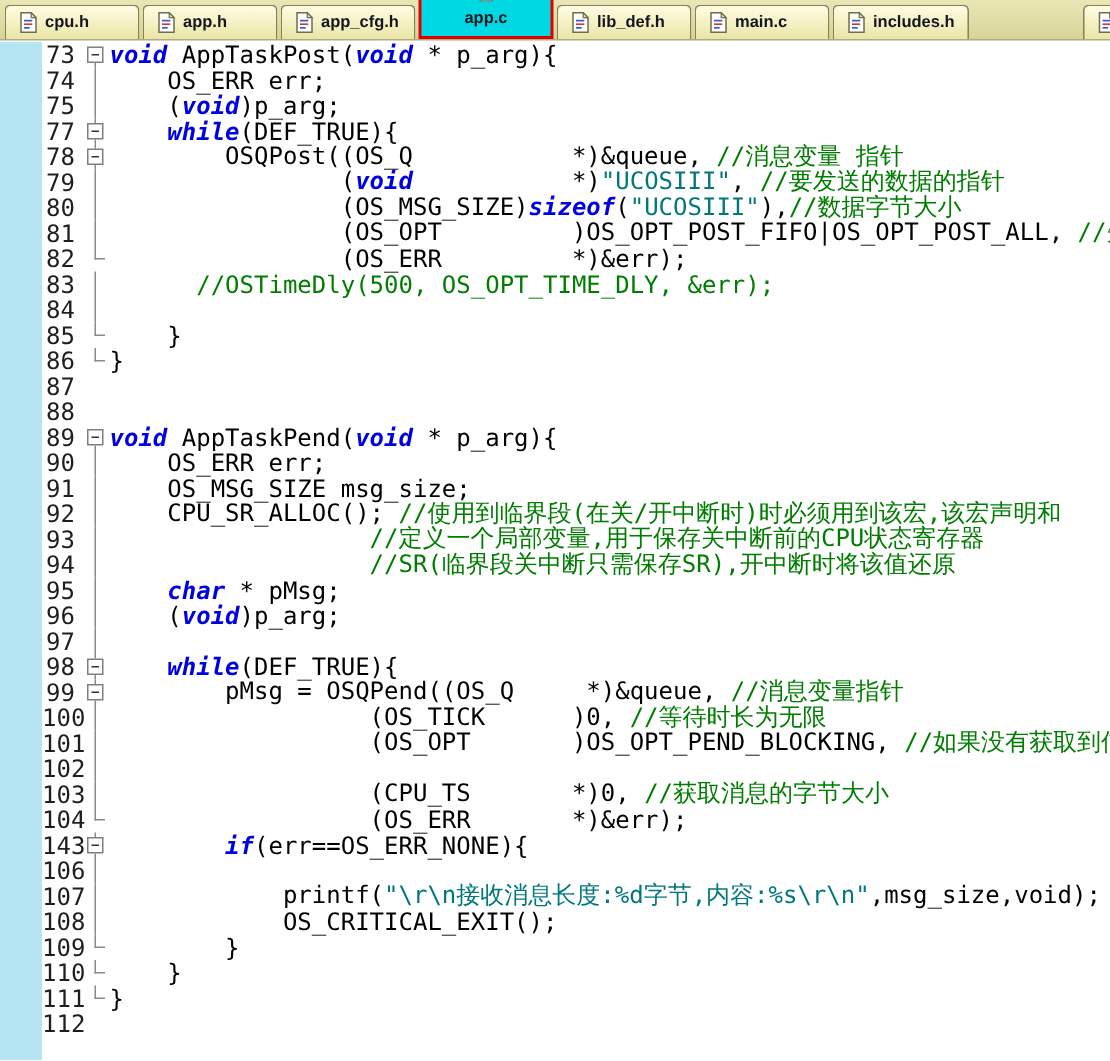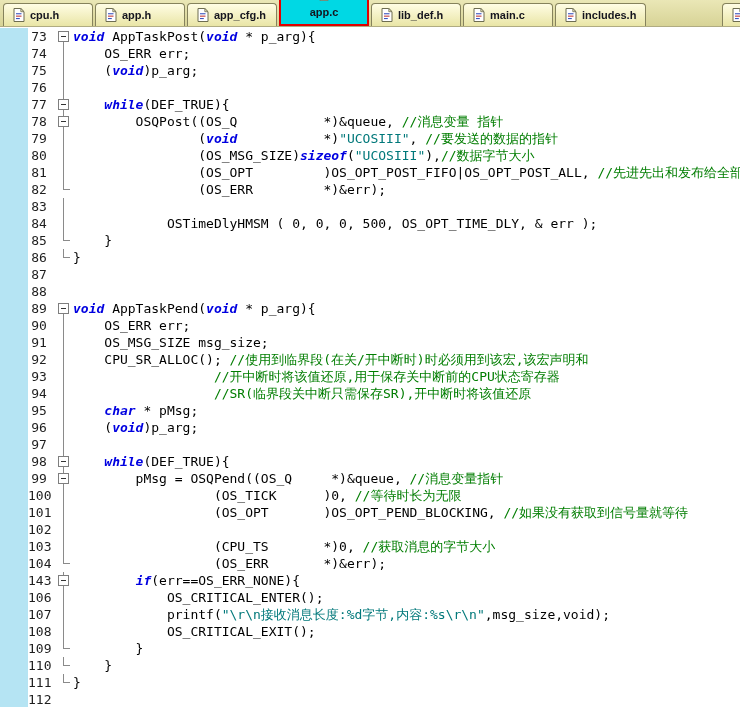--- a/index.html
+++ b/index.html
@@ -30,25 +30,25 @@
     height:44px; border-radius:3px 3px 0 0;flex-direction:column;
   }
   .tab.partial { margin-left:auto; margin-right:-72px; }
 
   
   .editor { position:absolute; top:28px; left:0; right:0; bottom:0; background:#fff; overflow:hidden; }
   .editor::before { content:""; position:absolute; left:0; top:0; bottom:0; width:28px; background:var(--gutter); }
   .line { display:flex; height:17px; align-items:center; position:relative; }
   .ln-margin { width:28px; align-self:stretch; flex:0 0 auto; background:var(--gutter); }
   .ln-num {
-    width:27px; flex:0 0 auto; text-align:center; padding-right:5px;
-    font-size:13px; color:var(--lnum);
+    width:27px; flex:0 0 auto; text-align:right; padding-right:5px;
+    font-size:16px; color:var(--lnum);
   }
   .ln-fold { width:18px; flex:0 0 auto; align-self:stretch; position:relative; }
-  .ln-code { white-space:pre; font-size:13px; color:var(--plain); }
+  .ln-code { white-space:pre; font-size:16px; color:var(--plain); }
 
   
   .ln-fold.f-line::before,
   .ln-fold.f-box-mid::before,
   .ln-fold.f-box-start::before {
     content:""; position:absolute; left:8px; top:0; bottom:0; width:1px; background:var(--fold-line);
   }
   .ln-fold.f-box-start::before { top:13px; }
   .ln-fold.f-end::before {
     content:""; position:absolute; left:8px; top:0; height:9px; width:1px; background:var(--fold-line);
@@ -173,26 +173,20 @@
           <div class="ln-code"><span class="tk-p">    OS_ERR err;</span></div>
         </div>
         <div class="line">
           <div class="ln-margin"></div>
           <div class="ln-num">75</div>
           <div class="ln-fold f-line"></div>
           <div class="ln-code"><span class="tk-p">    (</span><span class="tk-k">void</span><span class="tk-p">)p_arg;</span></div>
         </div>
         <div class="line">
           <div class="ln-margin"></div>
-          <div class="ln-num">76</div>
-          <div class="ln-fold f-line"></div>
-          <div class="ln-code"></div>
-        </div>
-        <div class="line">
-          <div class="ln-margin"></div>
           <div class="ln-num">77</div>
           <div class="ln-fold f-box-mid">
             <span class="fold-box"></span>
           </div>
           <div class="ln-code"><span class="tk-p">    </span><span class="tk-k">while</span><span class="tk-p">(DEF_TRUE){</span></div>
         </div>
         <div class="line">
           <div class="ln-margin"></div>
           <div class="ln-num">78</div>
           <div class="ln-fold f-box-mid">
@@ -221,27 +215,26 @@
         <div class="line">
           <div class="ln-margin"></div>
           <div class="ln-num">82</div>
           <div class="ln-fold f-end"></div>
           <div class="ln-code"><span class="tk-p">                (OS_ERR         *)&amp;err);</span></div>
         </div>
         <div class="line">
           <div class="ln-margin"></div>
           <div class="ln-num">83</div>
           <div class="ln-fold f-line"></div>
-          <div class="ln-code"><span class="tk-p">      </span></div>
+          <div class="ln-code"><span class="tk-p">      </span><span class="tk-c">//OSTimeDly(500, OS_OPT_TIME_DLY, &amp;err);</span></div>
         </div>
         <div class="line">
           <div class="ln-margin"></div>
           <div class="ln-num">84</div>
           <div class="ln-fold f-line"></div>
-          <div class="ln-code"><span class="tk-p">            OSTimeDlyHMSM ( 0, 0, 0, 500, OS_OPT_TIME_DLY, &amp; err );</span></div>
         </div>
         <div class="line">
           <div class="ln-margin"></div>
           <div class="ln-num">85</div>
           <div class="ln-fold f-end"></div>
           <div class="ln-code"><span class="tk-p">    }</span></div>
         </div>
         <div class="line">
           <div class="ln-margin"></div>
           <div class="ln-num">86</div>
@@ -283,21 +276,21 @@
         <div class="line">
           <div class="ln-margin"></div>
           <div class="ln-num">92</div>
           <div class="ln-fold f-line"></div>
           <div class="ln-code"><span class="tk-p">    CPU_SR_ALLOC(); </span><span class="tk-c">//使用到临界段(在关/开中断时)时必须用到该宏,该宏声明和</span></div>
         </div>
         <div class="line">
           <div class="ln-margin"></div>
           <div class="ln-num">93</div>
           <div class="ln-fold f-line"></div>
-          <div class="ln-code"><span class="tk-p">                  </span><span class="tk-c">//开中断时将该值还原,用于保存关中断前的CPU状态寄存器</span></div>
+          <div class="ln-code"><span class="tk-p">                  </span><span class="tk-c">//定义一个局部变量,用于保存关中断前的CPU状态寄存器</span></div>
         </div>
         <div class="line">
           <div class="ln-margin"></div>
           <div class="ln-num">94</div>
           <div class="ln-fold f-line"></div>
           <div class="ln-code"><span class="tk-p">                  </span><span class="tk-c">//SR(临界段关中断只需保存SR),开中断时将该值还原</span></div>
         </div>
         <div class="line">
           <div class="ln-margin"></div>
           <div class="ln-num">95</div>
@@ -366,21 +359,20 @@
           <div class="ln-num">143</div>
           <div class="ln-fold f-box-mid">
             <span class="fold-box"></span>
           </div>
           <div class="ln-code"><span class="tk-p">        </span><span class="tk-k">if</span><span class="tk-p">(err==OS_ERR_NONE){</span></div>
         </div>
         <div class="line">
           <div class="ln-margin"></div>
           <div class="ln-num">106</div>
           <div class="ln-fold f-line"></div>
-          <div class="ln-code"><span class="tk-p">            OS_CRITICAL_ENTER();</span></div>
         </div>
         <div class="line">
           <div class="ln-margin"></div>
           <div class="ln-num">107</div>
           <div class="ln-fold f-line"></div>
           <div class="ln-code"><span class="tk-p">            printf(</span><span class="tk-s">"\r\n接收消息长度:%d字节,内容:%s\r\n"</span><span class="tk-p">,msg_size,void);</span></div>
         </div>
         <div class="line">
           <div class="ln-margin"></div>
           <div class="ln-num">108</div>

